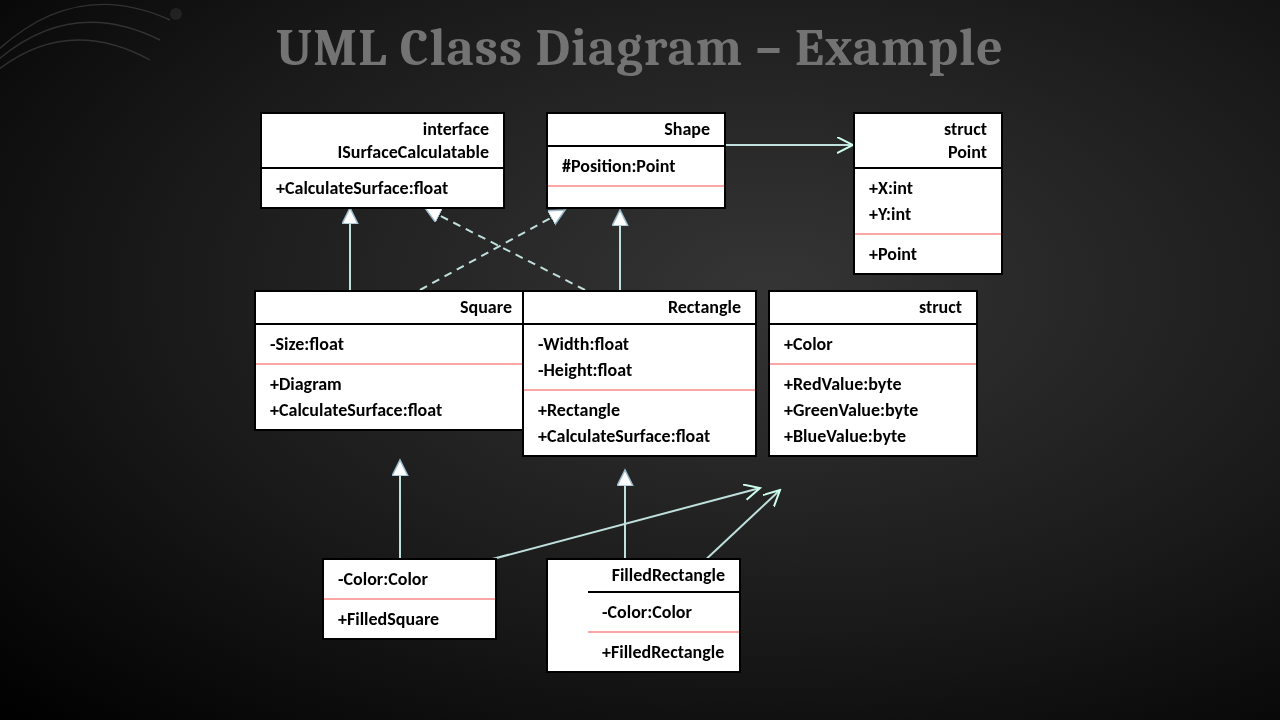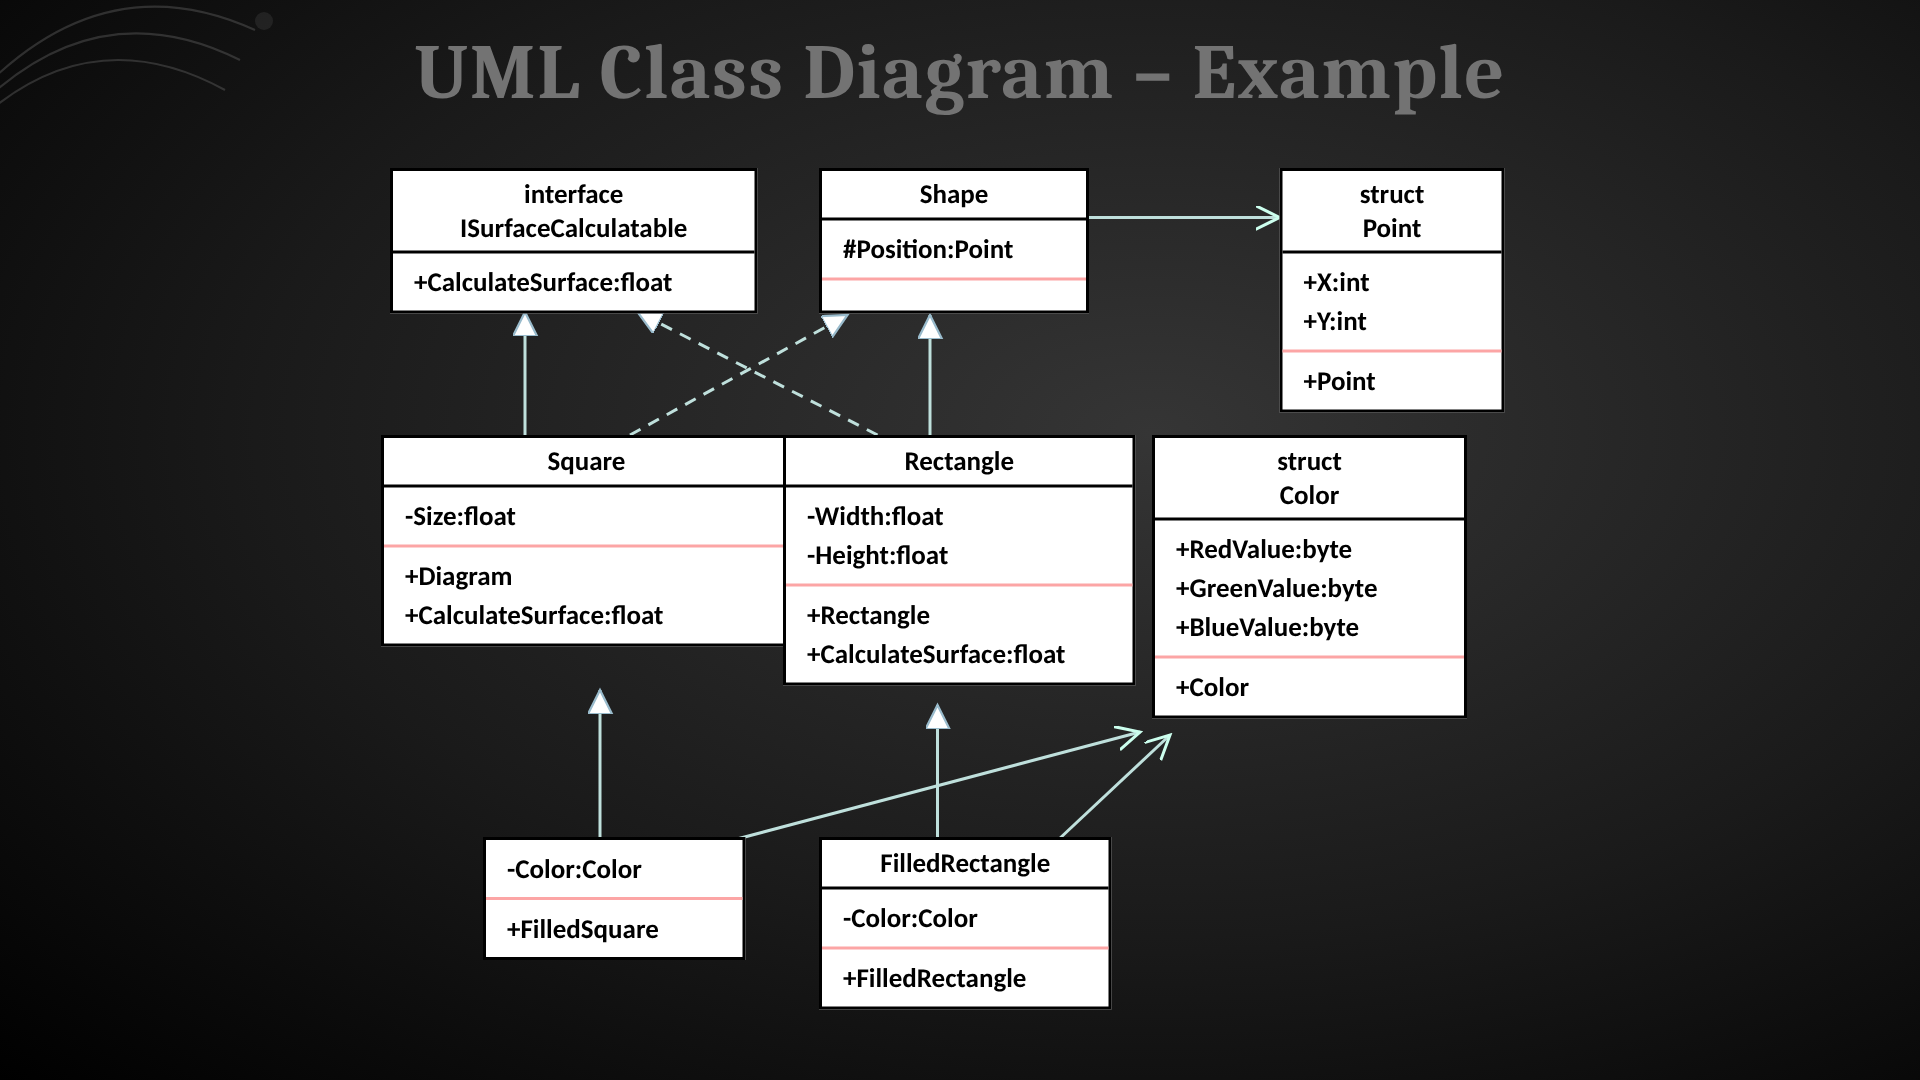--- a/index.html
+++ b/index.html
@@ -30,21 +30,21 @@
   }
   .uml {
     position: absolute;
     background: #ffffff;
     border: 2px solid #000;
     box-sizing: border-box;
     font-size: 18px;
     color: #000;
   }
   .uml .hdr {
-    text-align: center;
+    text-align: right;
     font-weight: 600;
     padding: 4px 14px 4px 14px;
     border-bottom: 2px solid #000;
     line-height: 1.25;
   }
   .uml .hdr .stereo {
     font-weight: 600;
   }
   .uml .hdr .italic {
     font-weight: 700;
@@ -164,40 +164,39 @@
         <div>-Height:float</div>
       </div>
       <div class="sec">
         <div>+Rectangle</div>
         <div>+CalculateSurface:float</div>
       </div>
     </div>
   <div class="uml" id="box-color" style="left: 768px; top: 290px; width: 210px;">
       <div class="hdr">
         <div class="stereo">struct</div>
-        <div>Color</div>
+      </div>
+      <div class="sec">
+        <div>+Color</div>
       </div>
       <div class="sec">
         <div>+RedValue:byte</div>
         <div>+GreenValue:byte</div>
         <div>+BlueValue:byte</div>
       </div>
-      <div class="sec">
-        <div>+Color</div>
-      </div>
     </div>
   <div class="uml" id="box-filledSquare" style="left: 322px; top: 558px; width: 175px;">
       <div class="sec">
         <div>-Color:Color</div>
       </div>
       <div class="sec">
         <div>+FilledSquare</div>
       </div>
     </div>
-  <div class="uml" id="box-filledRect" style="left: 546px; top: 558px; width: 195px;">
+  <div class="uml" id="box-filledRect" style="left: 546px; top: 558px; width: 195px; padding-left: 40px;">
       <div class="hdr">
         <div>FilledRectangle</div>
       </div>
       <div class="sec">
         <div>-Color:Color</div>
       </div>
       <div class="sec">
         <div>+FilledRectangle</div>
       </div>
     </div>

